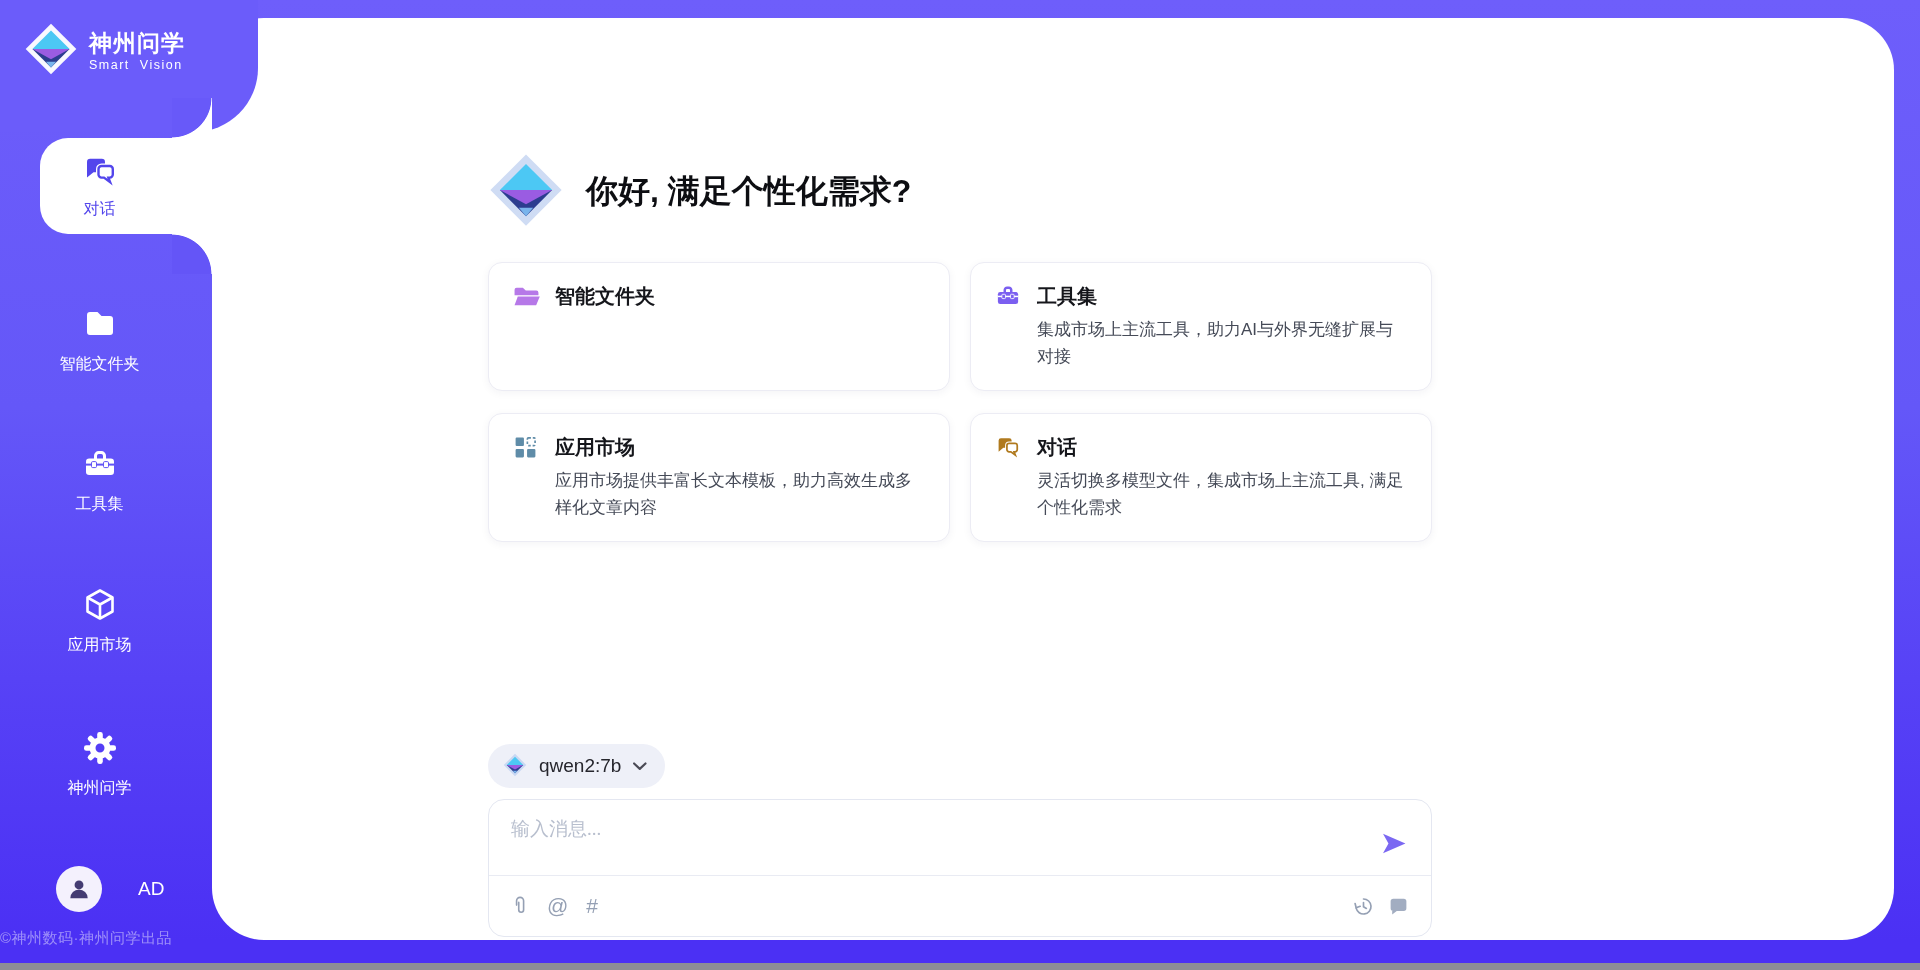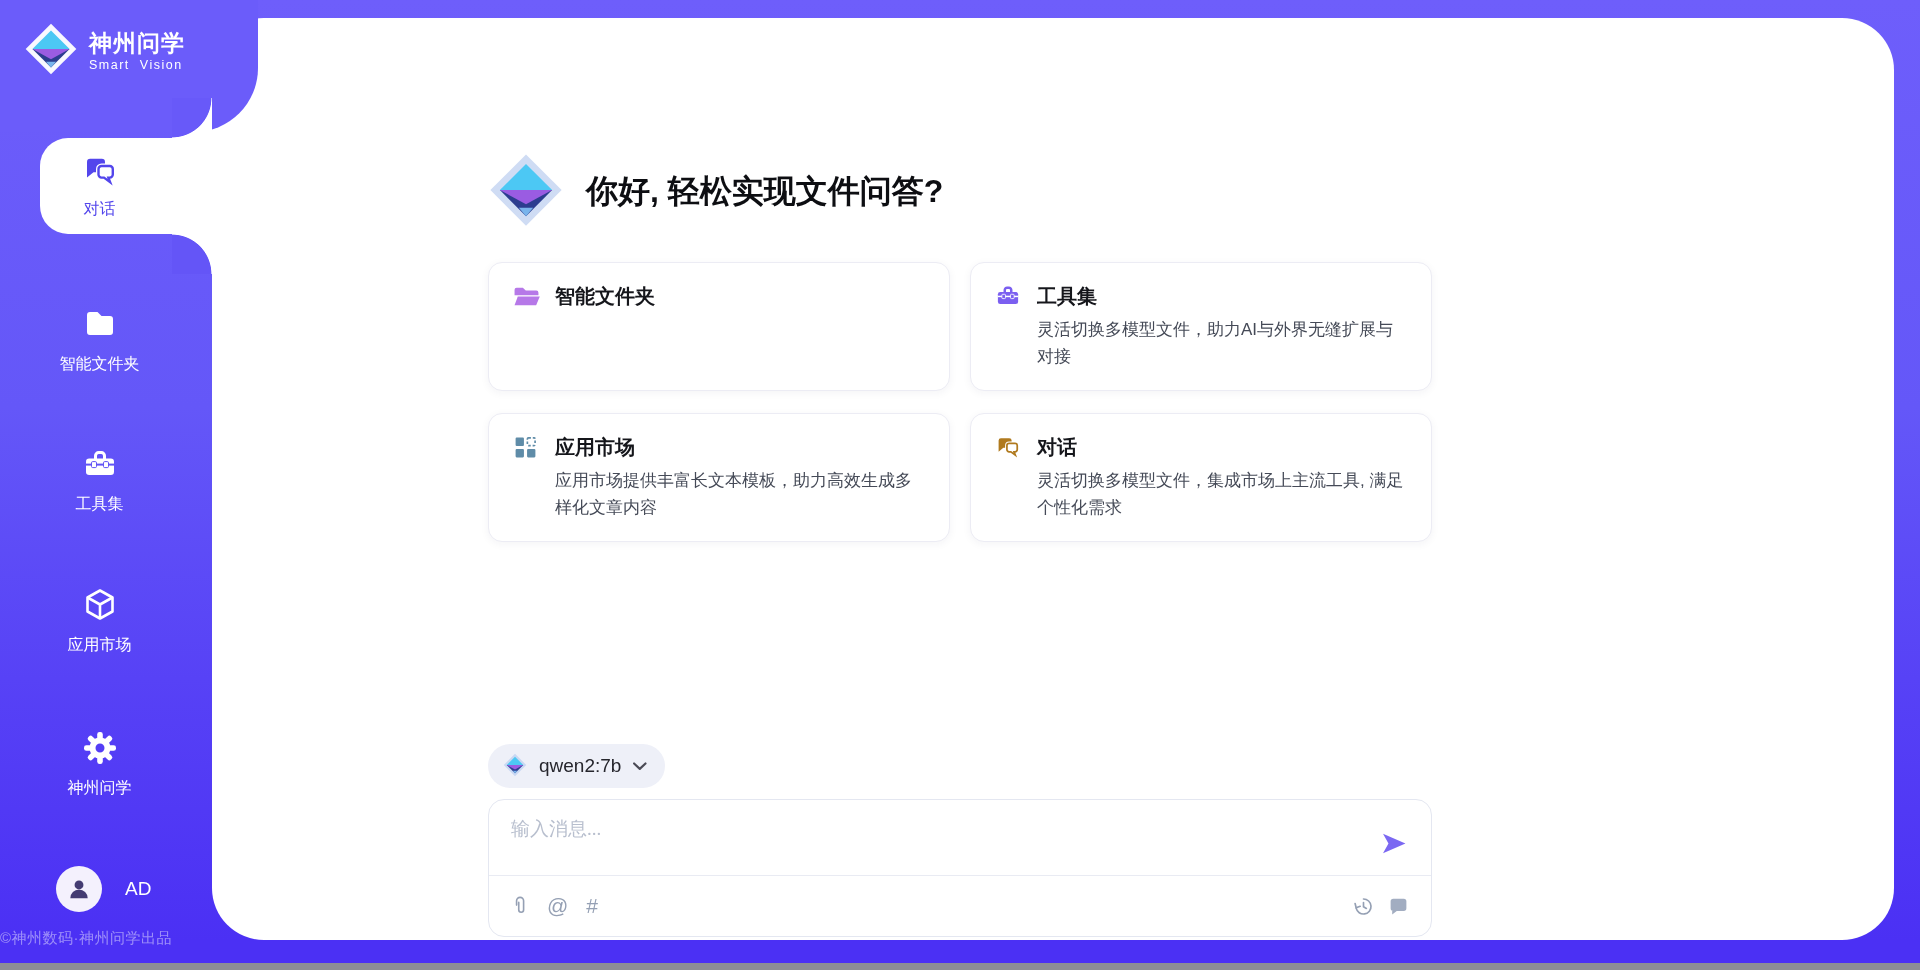--- a/index.html
+++ b/index.html
@@ -23,21 +23,21 @@
     border-radius:28px 0 0 28px;z-index:3;display:flex;flex-direction:column;align-items:center;
     justify-content:center;gap:6px;padding-right:54px;cursor:pointer;
   }
   .fillet{position:absolute;left:172px;width:40px;height:40px;z-index:3;}
   .fillet-top{top:98px;background:radial-gradient(circle 40px at 0 0,#6859f9 0 39px,#ffffff 39.8px);}
   .fillet-bottom{top:234px;background:radial-gradient(circle 40px at 0 100%,#6455f7 0 39px,#ffffff 39.8px);}
   .nav-item{position:absolute;left:0;width:199px;display:flex;flex-direction:column;align-items:center;gap:8px;cursor:pointer;z-index:3;}
   .nav-label{font-size:16px;color:#ffffff;}
   .tab-active .nav-label{color:#5346ec;font-weight:500;}
   .ni-folders{top:306px;} .ni-tools{top:446px;} .ni-market{top:587px;} .ni-settings{top:730px;}
-  .user-row{position:absolute;left:56px;top:866px;display:flex;align-items:center;gap:23px;cursor:pointer;z-index:3;}
+  .user-row{position:absolute;left:56px;top:866px;display:flex;align-items:center;gap:36px;cursor:pointer;z-index:3;}
   .avatar{width:46px;height:46px;border-radius:50%;background:#f4f1fd;display:flex;align-items:center;justify-content:center;}
   .user-name{font-size:19px;font-weight:500;color:#ffffff;}
   .copyright{position:absolute;left:0;top:929px;font-size:15px;color:rgba(255,255,255,0.45);z-index:3;letter-spacing:0.5px;}
   .bottom-strip{position:absolute;left:0;bottom:0;width:100%;height:7px;background:#8d8d96;z-index:4;}
   
   .content{position:absolute;left:50%;transform:translateX(-50%);top:0;height:100%;width:944px;display:flex;flex-direction:column;z-index:2;}
   .greeting{margin-top:152px;display:flex;align-items:center;gap:22px;}
   .greeting-title{font-size:32px;font-weight:700;color:#0d0e12;margin:0;}
   .cards{margin-top:30px;display:grid;grid-template-columns:1fr 1fr;gap:22px 20px;}
   .card{
@@ -172,21 +172,21 @@
     <div class="greeting">
       <span>
         <svg width="76" height="76" viewBox="0 0 64 64">
           <polygon points="32,2 62,32 32,62 2,32" fill="#cfdcf4"></polygon>
           <polygon points="32,10 54,32 10,32" fill="#4cc8f4"></polygon>
           <polygon points="10,32 54,32 32,54" fill="#2c3d8f"></polygon>
           <polygon points="10,32 54,32 32,44" fill="#9a5ce2"></polygon>
           <polygon points="26,47 38,47 32,54" fill="#79b4ec"></polygon>
         </svg>
       </span>
-      <h1 class="greeting-title">你好, 轻松实现文件问答?</h1>
+      <h1 class="greeting-title">你好, 满足个性化需求?</h1>
     </div>
 
     <div class="cards">
 
       <div class="card">
         <span class="card-icon">
           <svg width="27" height="23" viewBox="0 0 26 22">
             <path d="M1.5 4.5a2 2 0 0 1 2-2h6l2.8 2.8h10.2a2 2 0 0 1 2 2v2.4H1.5z" fill="#b678e8"></path>
             <path d="M1.5 19.5l3.1-8.6h21.2l-3.5 8.6z" fill="#b678e8"></path>
           </svg>
@@ -198,21 +198,21 @@
         <span class="card-icon">
           <svg width="26" height="26" viewBox="0 0 36 36">
             <path d="M13.5 13V9.8a3.2 3.2 0 0 1 3.2-3.2h2.6a3.2 3.2 0 0 1 3.2 3.2V13" fill="none" stroke="#7b5ff0" stroke-width="3.4"></path>
             <rect x="4" y="12.5" width="28" height="16.5" rx="3.2" fill="#7b5ff0"></rect>
             <rect x="4" y="17.6" width="28" height="2" fill="#ffffff"></rect>
             <rect x="9.5" y="15.6" width="5" height="6" rx="1.2" fill="#7b5ff0" stroke="#ffffff" stroke-width="1.2"></rect>
             <rect x="21.5" y="15.6" width="5" height="6" rx="1.2" fill="#7b5ff0" stroke="#ffffff" stroke-width="1.2"></rect>
           </svg>
         </span>
         <span class="card-title">工具集</span>
-        <span class="card-desc">灵活切换多模型文件，助力AI与外界无缝扩展与对接</span>
+        <span class="card-desc">集成市场上主流工具，助力AI与外界无缝扩展与对接</span>
       </div>
 
       <div class="card">
         <span class="card-icon">
           <svg width="25" height="25" viewBox="0 0 24 24">
             <rect x="2.5" y="2.5" width="8" height="8" rx="1" fill="#5f8ca8"></rect>
             <rect x="13.8" y="2.8" width="7.4" height="7.4" rx="1" fill="none" stroke="#5f8ca8" stroke-width="1.6" stroke-dasharray="2.4 1.8"></rect>
             <rect x="2.5" y="13.5" width="8" height="8" rx="1" fill="#5f8ca8"></rect>
             <rect x="13.5" y="13.5" width="8" height="8" rx="1" fill="#5f8ca8"></rect>
           </svg>

